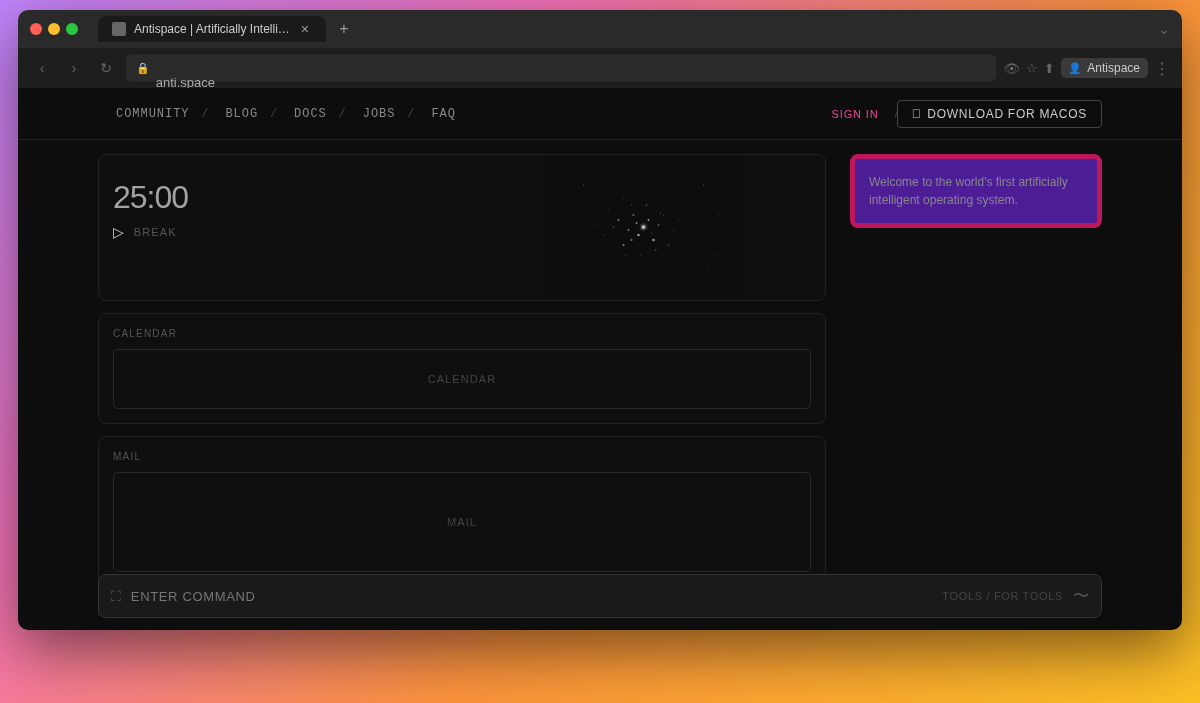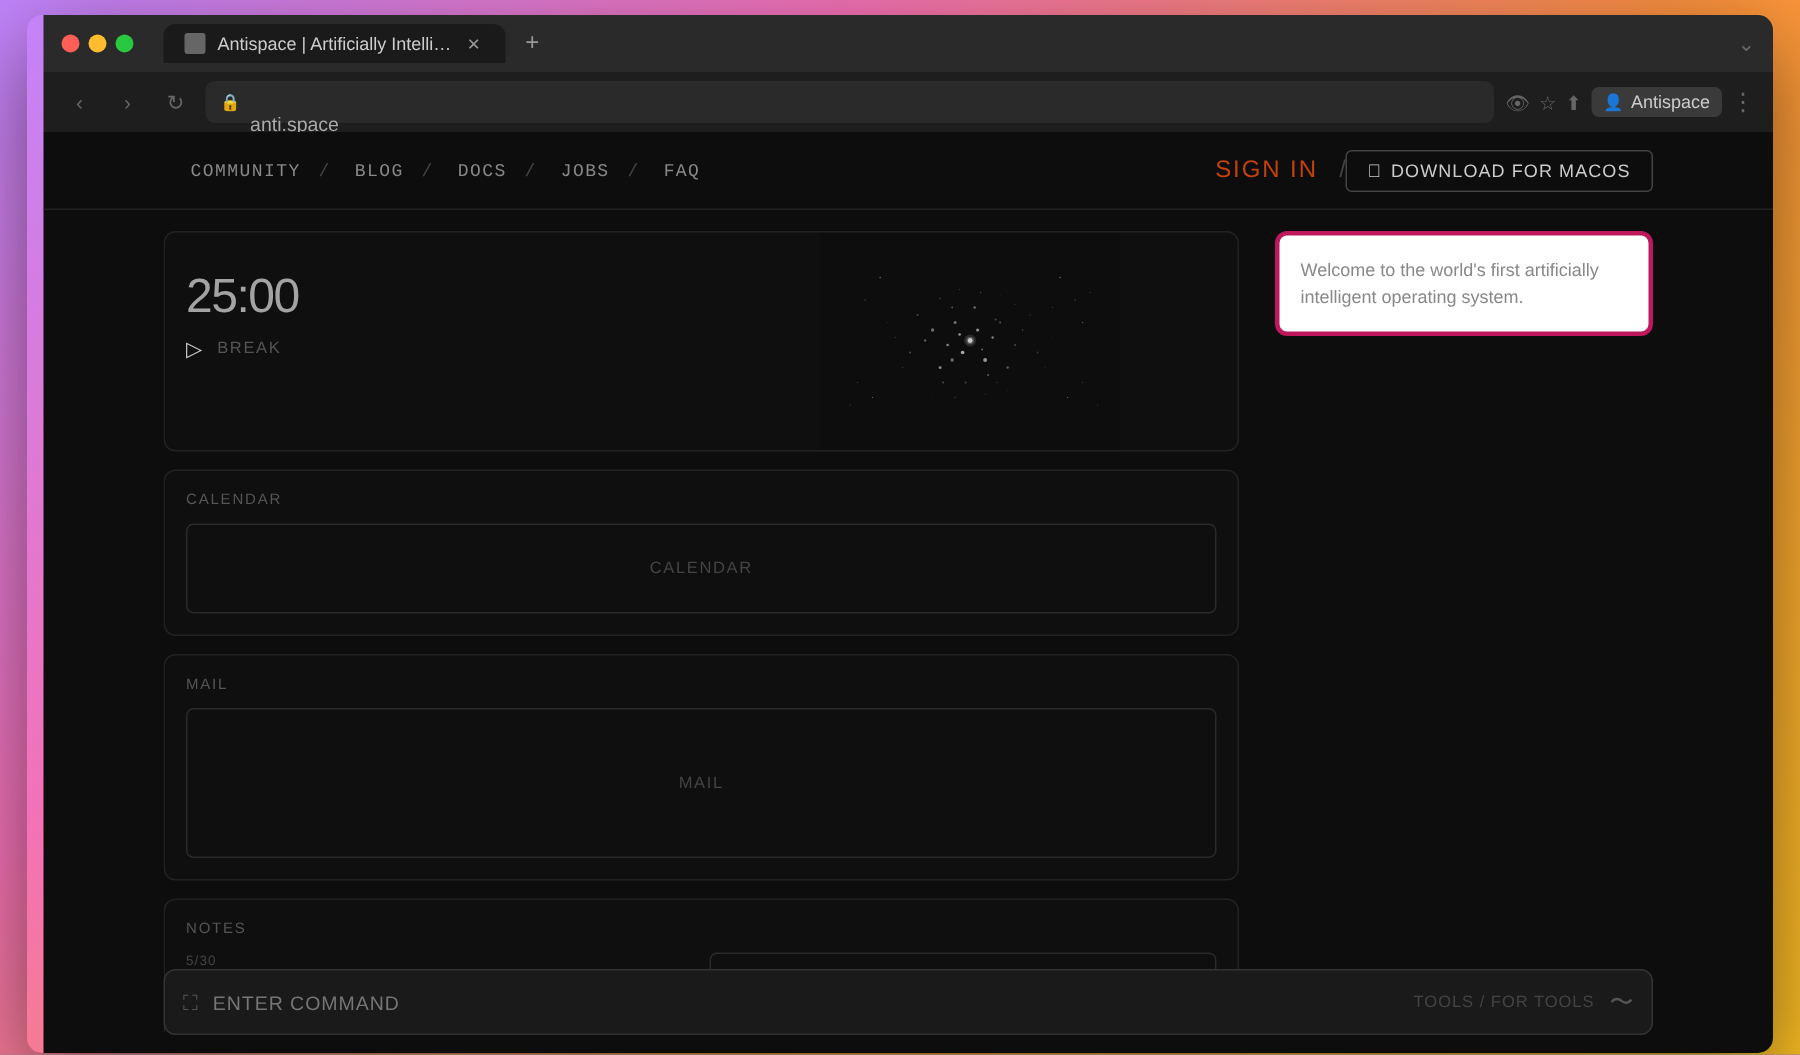--- a/index.html
+++ b/index.html
@@ -10,24 +10,23 @@
       background: linear-gradient(135deg, #c084fc 0%, #f472b6 30%, #fb923c 60%, #fbbf24 100%);
       font-family: -apple-system, BlinkMacSystemFont, 'Helvetica Neue', Arial, sans-serif;
     }
 
     
     .browser-window {
       margin: 10px 18px;
       border-radius: 10px;
       overflow: hidden;
       box-shadow: 0 20px 60px rgba(0,0,0,0.5);
-      height: 692px;
+      height: 620px;
       display: flex;
       flex-direction: column;
-      padding-left: 11px;
     }
 
     .browser-titlebar {
       background: #2a2a2a;
       height: 38px;
       display: flex;
       align-items: center;
       padding: 0 12px;
       gap: 8px;
       flex-shrink: 0;
@@ -202,22 +201,22 @@
 
     .nav-link:last-child::after { display: none; }
 
     .nav-right {
       display: flex;
       align-items: center;
       gap: 0;
     }
 
     .sign-in-link {
-      color: #c2410c;
-      font-size: 16px;
+      color: #ec4899;
+      font-size: 11px;
       letter-spacing: 0.08em;
       text-transform: uppercase;
       padding: 0 18px;
       cursor: pointer;
       position: relative;
     }
 
     .sign-in-link::after {
       content: '/';
       position: absolute;
@@ -409,24 +408,24 @@
 
     .quick-log-label {
       color: #444;
       font-size: 11px;
       letter-spacing: 0.1em;
       text-transform: uppercase;
     }
 
     
     .welcome-widget {
-      border: 3px solid #be185d;
+      border: 5px solid #be185d;
       border-radius: 8px;
       padding: 14px;
-      background: #ffffff;
+      background: #4c1d95;
     }
 
     .welcome-text {
       color: #888;
       font-size: 12px;
       line-height: 1.5;
     }
 
     
     .command-bar {

